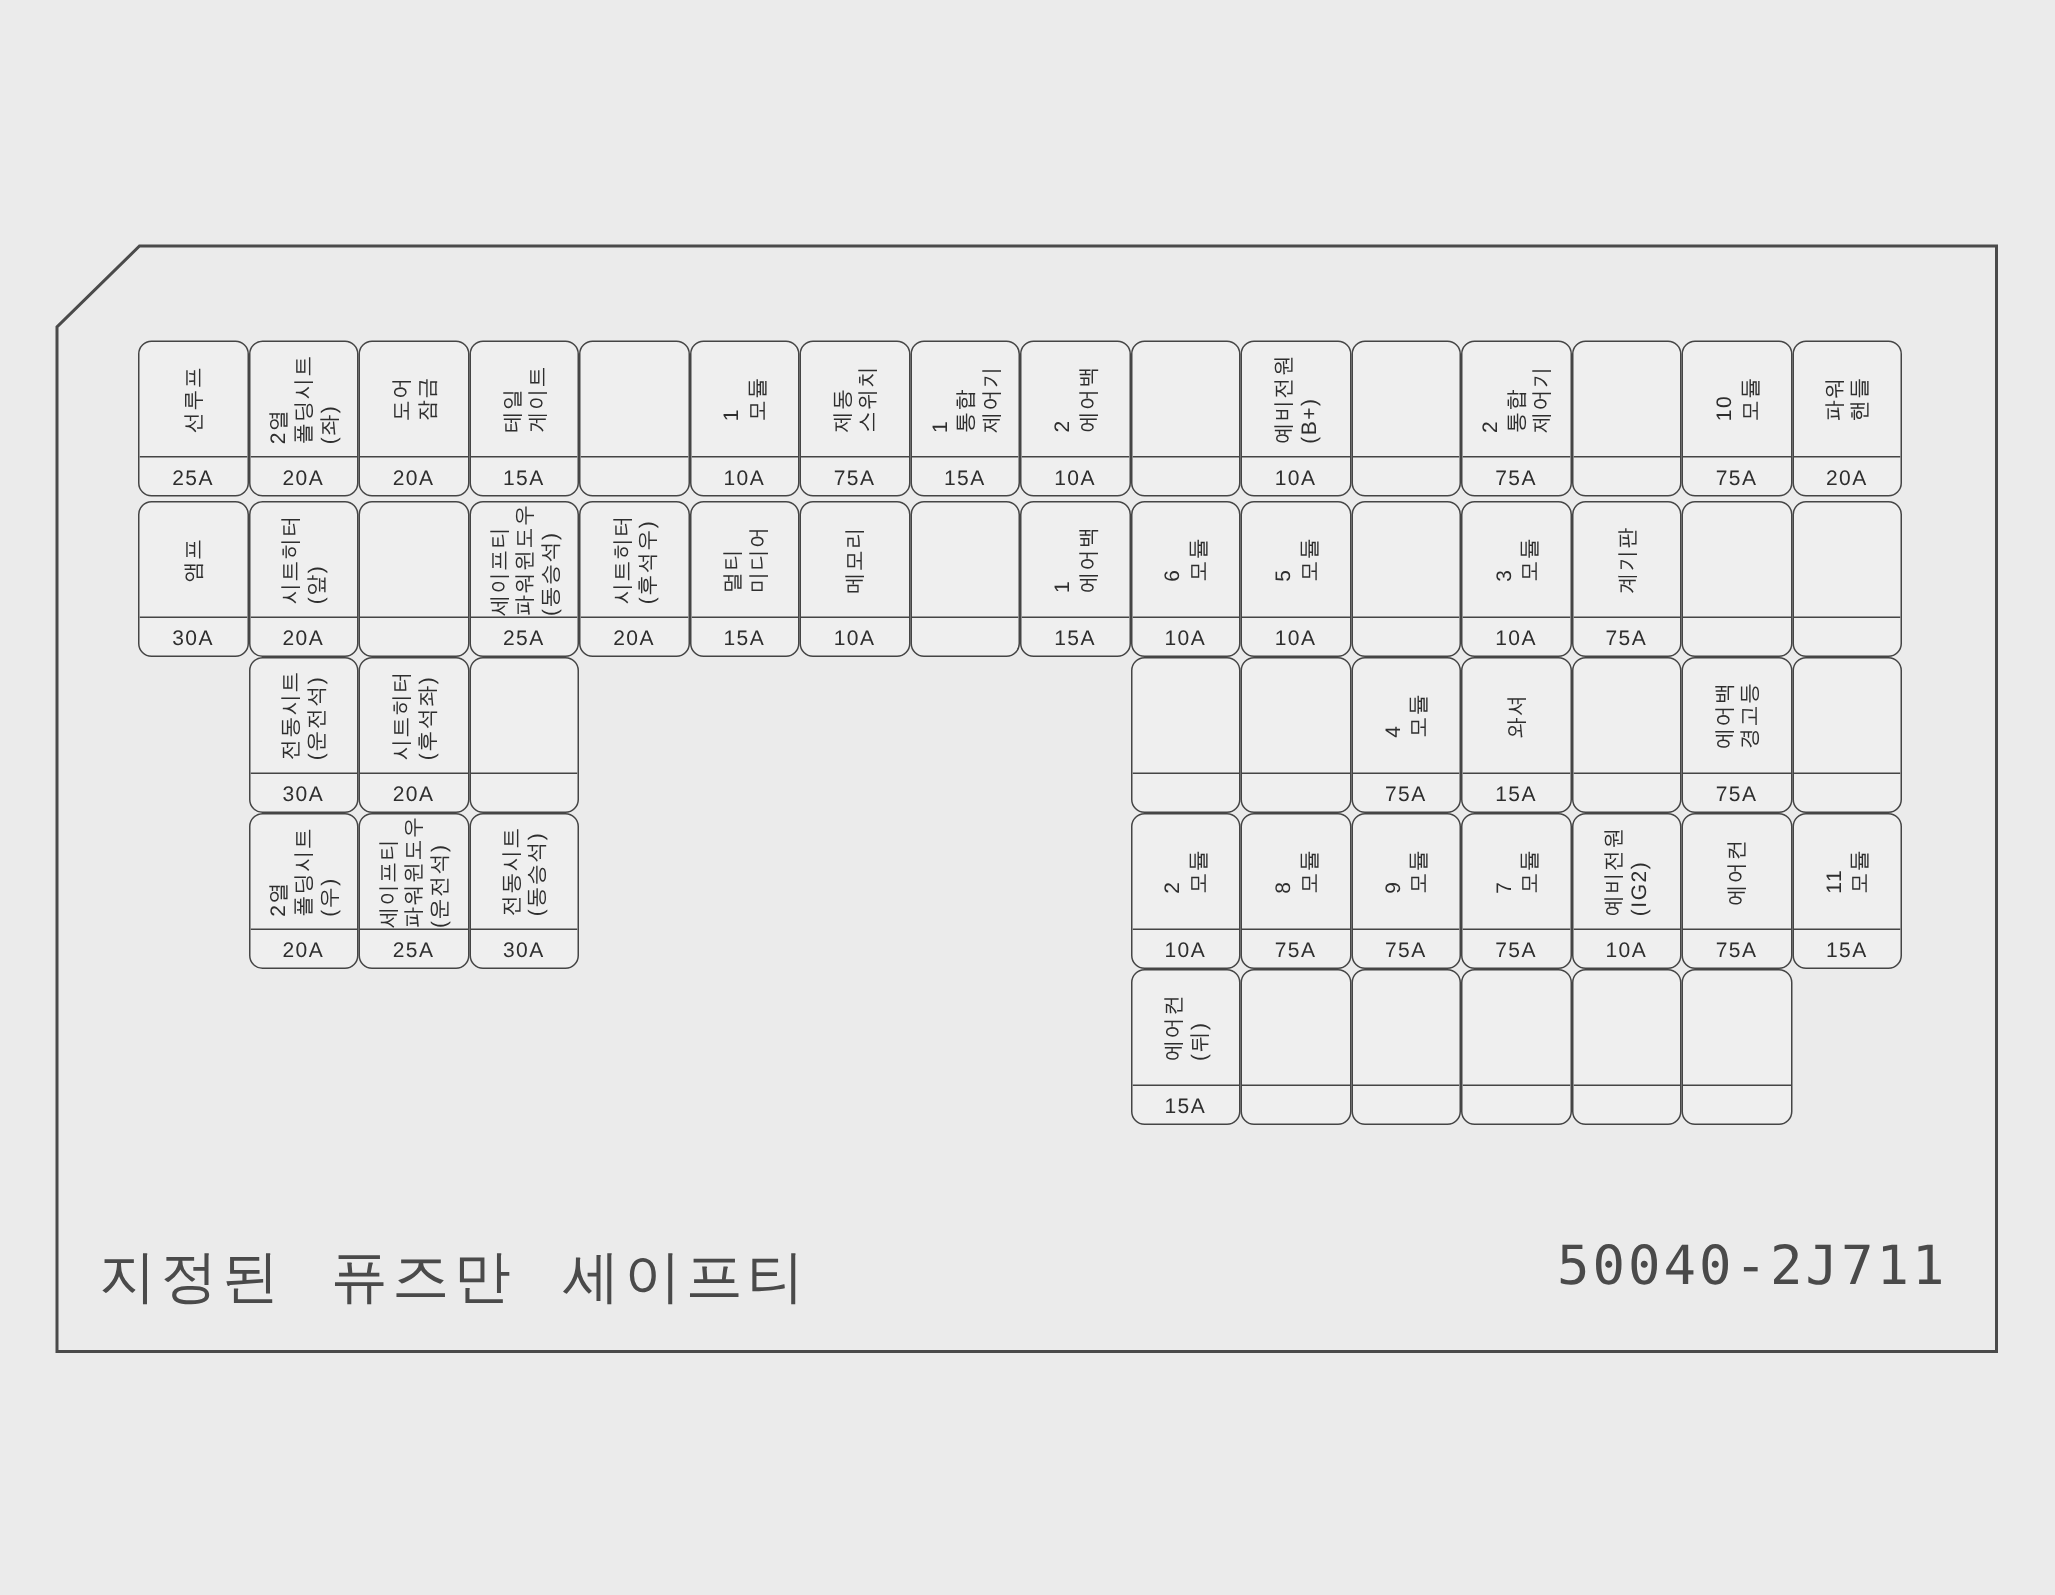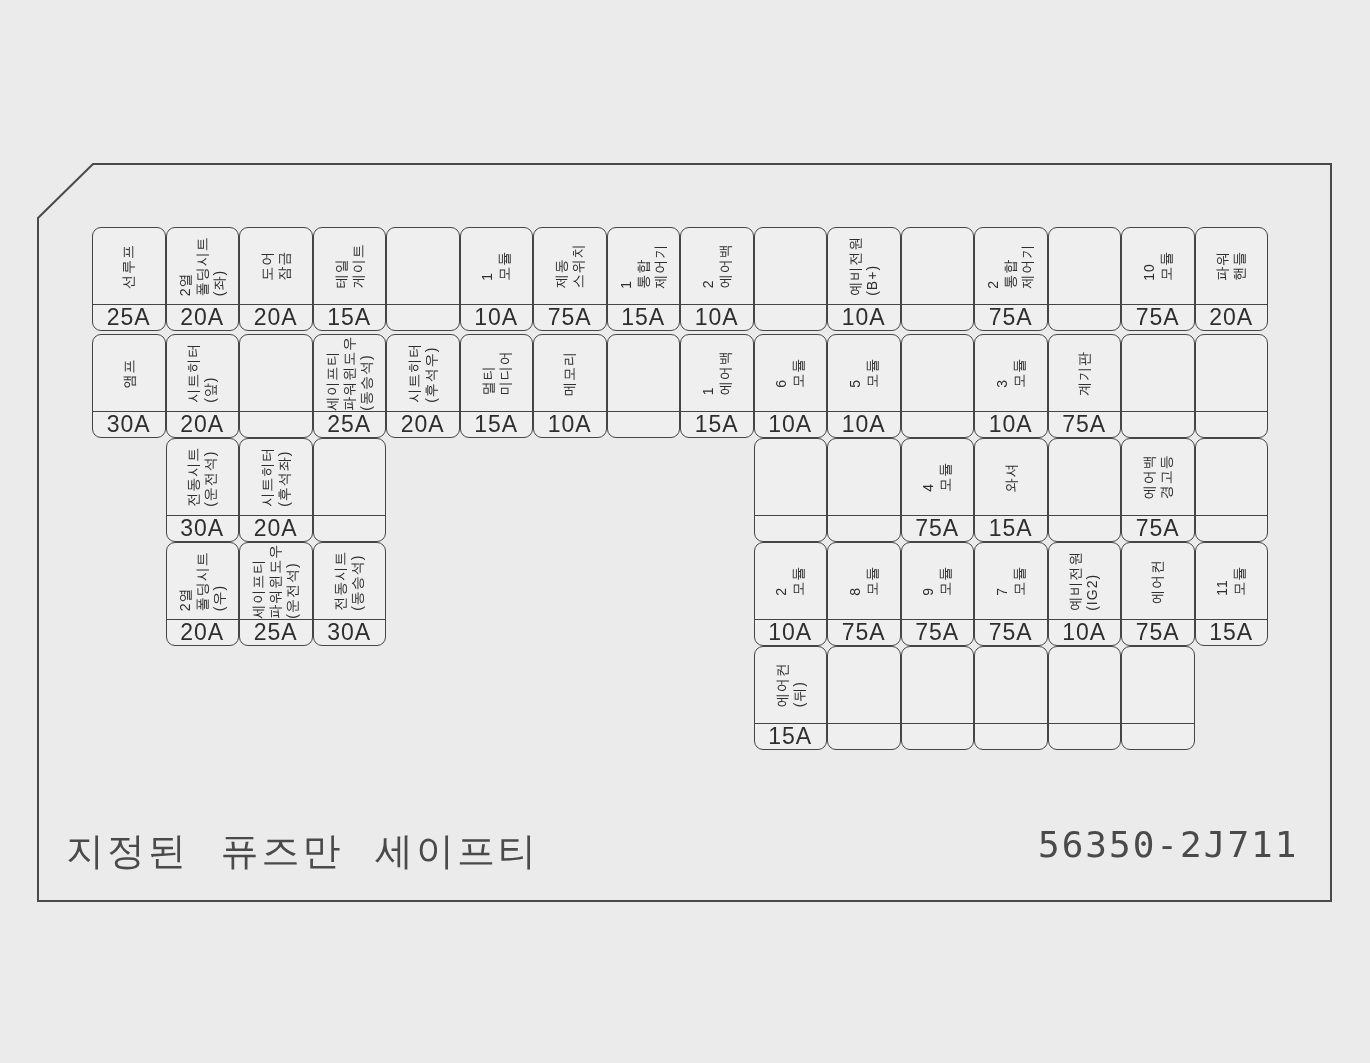--- a/index.html
+++ b/index.html
@@ -43,21 +43,21 @@
     letter-spacing:1px;
     color:#2e2e2e;
     text-align:left;
   }
   .amp-area{
     height:25px;
     border-top:1.6px solid #454545;
     display:flex;
     align-items:center;
     justify-content:center;
-    font-size:23px;
+    font-size:14px;
     letter-spacing:1px;
     color:#2e2e2e;
   }
   #footer-note{
     position:absolute;left:66px;top:826px;
     font-size:38px;
     letter-spacing:3px;
     word-spacing:18px;
     color:#4a4a4a;
   }
@@ -470,13 +470,13 @@
       <div class="fuse-cell" style="grid-column: 15;">
         <div class="label-area">
           <span class="vtext"></span>
         </div>
         <div class="amp-area"></div>
       </div>
     </div>
   </div>
 
 <div id="footer-note">지정된 퓨즈만 세이프티</div>
-<div id="part-number">56350-2J711</div>
+<div id="part-number">50040-2J711</div>
 
 </body></html>

